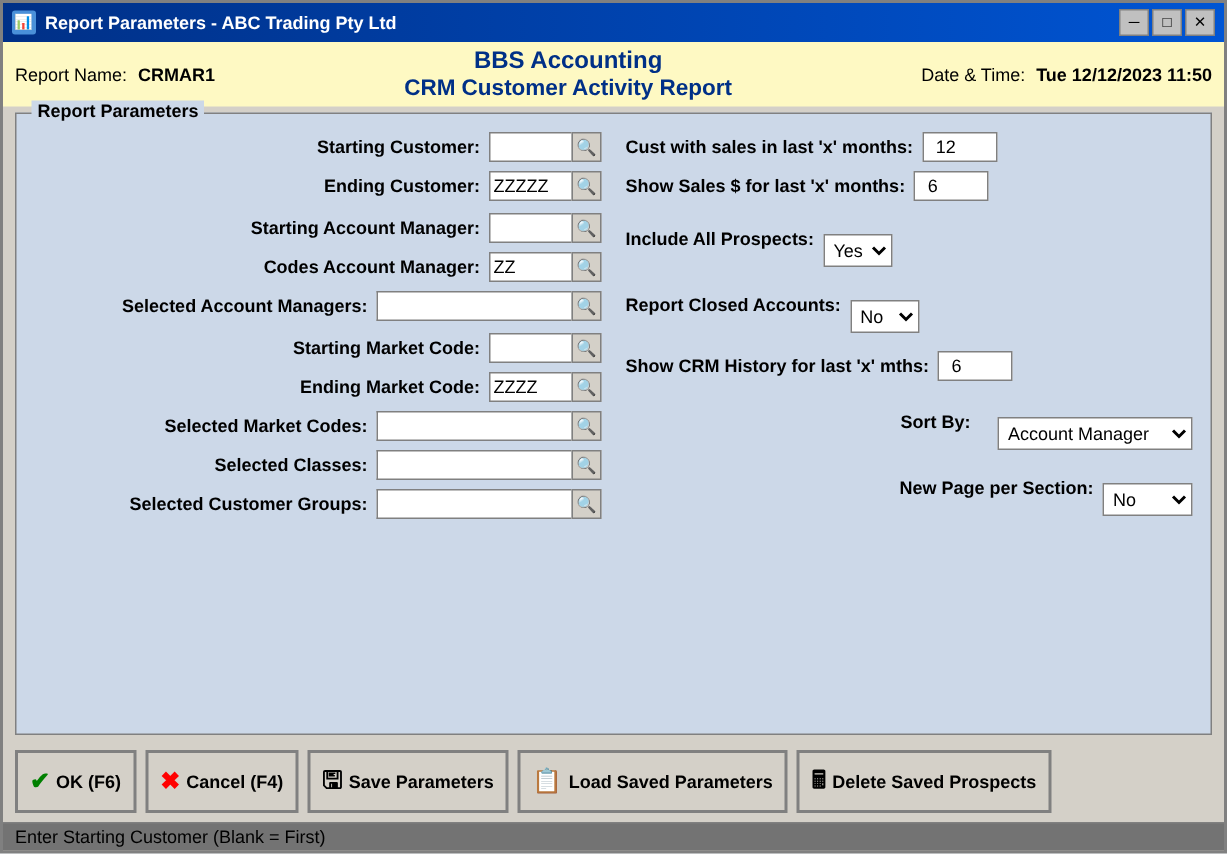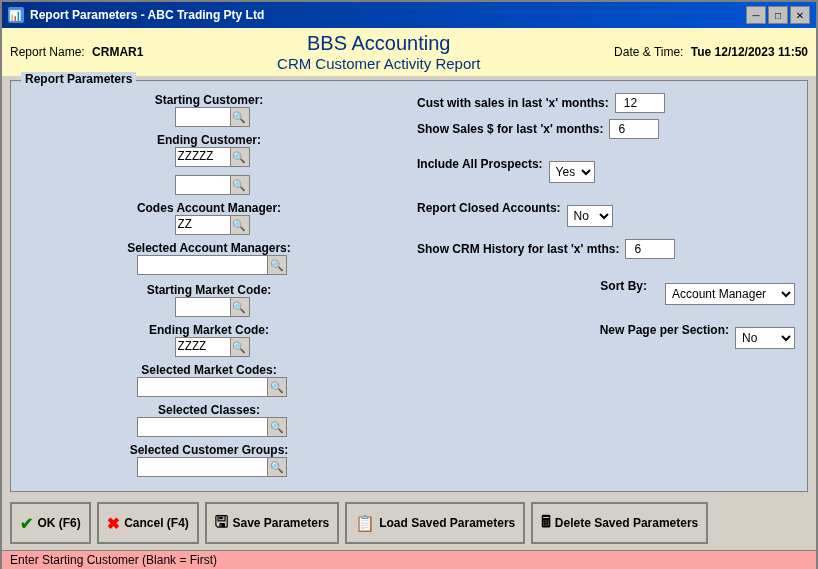--- a/index.html
+++ b/index.html
@@ -78,27 +78,27 @@
     .report-name-value {
       font-size: 12px;
       font-weight: bold;
       color: #000;
     }
     .header-center {
       text-align: center;
       flex: 1;
     }
     .header-title-main {
-      font-size: 20px;
-      font-weight: normal;
+      font-size: 16px;
+      font-weight: bold;
       color: #003087;
     }
     .header-title-sub {
       font-size: 15px;
-      font-weight: normal;
+      font-weight: bold;
       color: #003087;
     }
     .date-time-area {
       font-size: 12px;
       text-align: right;
       white-space: nowrap;
     }
 
     .content-area {
       flex: 1;
@@ -135,38 +135,36 @@
     }
     .params-right {
       flex: 1;
     }
 
     .field-row {
       display: flex;
       align-items: center;
       margin-bottom: 6px;
       justify-content: flex-end;
-      flex-direction: column;
     }
     .field-label {
       text-align: right;
       margin-right: 6px;
       font-size: 12px;
       font-weight: bold;
       white-space: nowrap;
       color: #000;
     }
     .field-input {
       height: 20px;
       border: 1px solid #808080;
       background: white;
       font-size: 12px;
       padding: 0 2px;
       outline: none;
-      font-family: Liberation Mono, monospace;
     }
     .input-with-btn {
       display: flex;
       align-items: center;
     }
     .input-with-btn .field-input {
       border-right: none;
     }
     .search-btn {
       width: 20px;
@@ -253,21 +251,21 @@
     }
     .action-btn .btn-icon {
       font-size: 16px;
       flex-shrink: 0;
     }
     .btn-label {
       line-height: 1.2;
     }
 
     .status-bar {
-      background: #fca5a5;
+      background: #737373;
       border-top: 1px solid #808080;
       padding: 2px 8px;
       font-size: 12px;
       color: #000;
       flex-shrink: 0;
     }
 
     .wide-input {
       width: 130px;
     }
@@ -325,20 +323,21 @@
 
           <div class="field-row">
             <span class="field-label">Ending Customer:</span>
             <div class="input-with-btn">
               <input class="field-input narrow-input" type="text" value="ZZZZZ" style="">
               <button class="search-btn">🔍</button>
             </div>
           </div>
 
           <div class="field-row" style="margin-top:8px;">
+            <span class="field-label">Starting Account Manager:</span>
             <div class="input-with-btn">
               <input class="field-input narrow-input" type="text" value="" style="">
               <button class="search-btn">🔍</button>
             </div>
           </div>
 
           <div class="field-row">
             <span class="field-label">Codes Account Manager:</span>
             <div class="input-with-btn">
               <input class="field-input narrow-input" type="text" value="ZZ" style="">
@@ -463,20 +462,20 @@
     <button class="action-btn">
       <span class="btn-icon">🖫</span>
       <span class="btn-label">Save Parameters</span>
     </button>
     <button class="action-btn">
       <span class="btn-icon">📋</span>
       <span class="btn-label">Load Saved Parameters</span>
     </button>
     <button class="action-btn">
       <span class="btn-icon">🖩</span>
-      <span class="btn-label">Delete Saved Parameters</span>
+      <span class="btn-label">Delete Saved Prospects</span>
     </button>
   </div>
 
   <div class="status-bar">
     <span>Enter Starting Customer (Blank = First)</span>
   </div>
 </div>
 
 </body></html>

